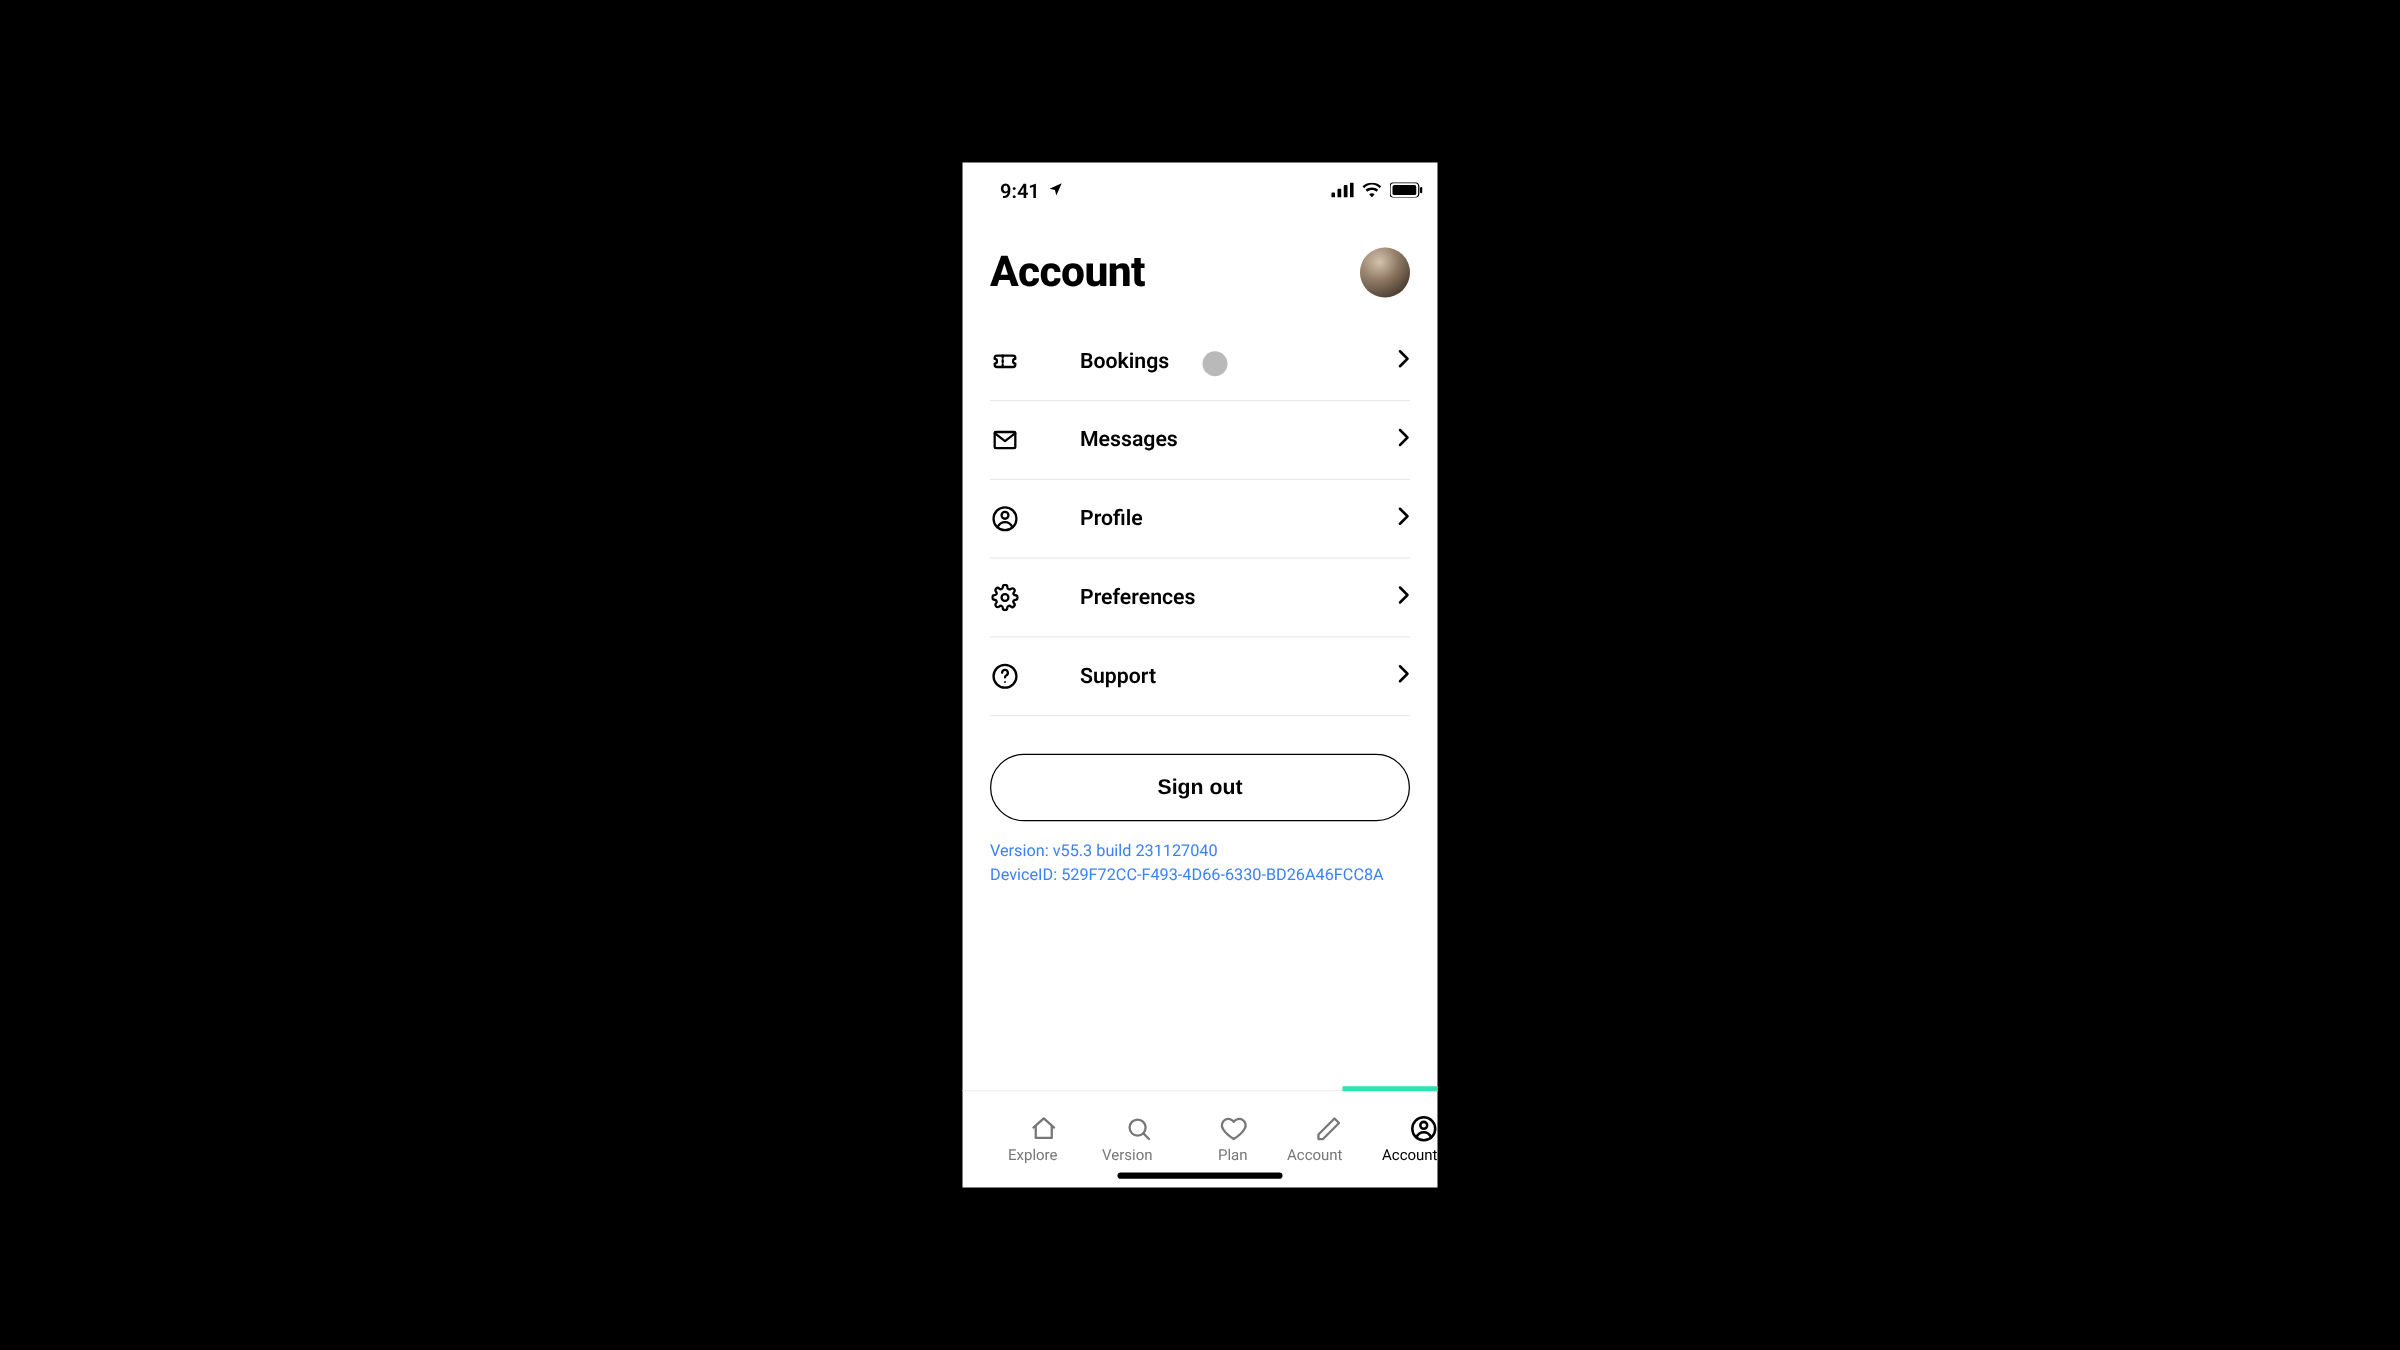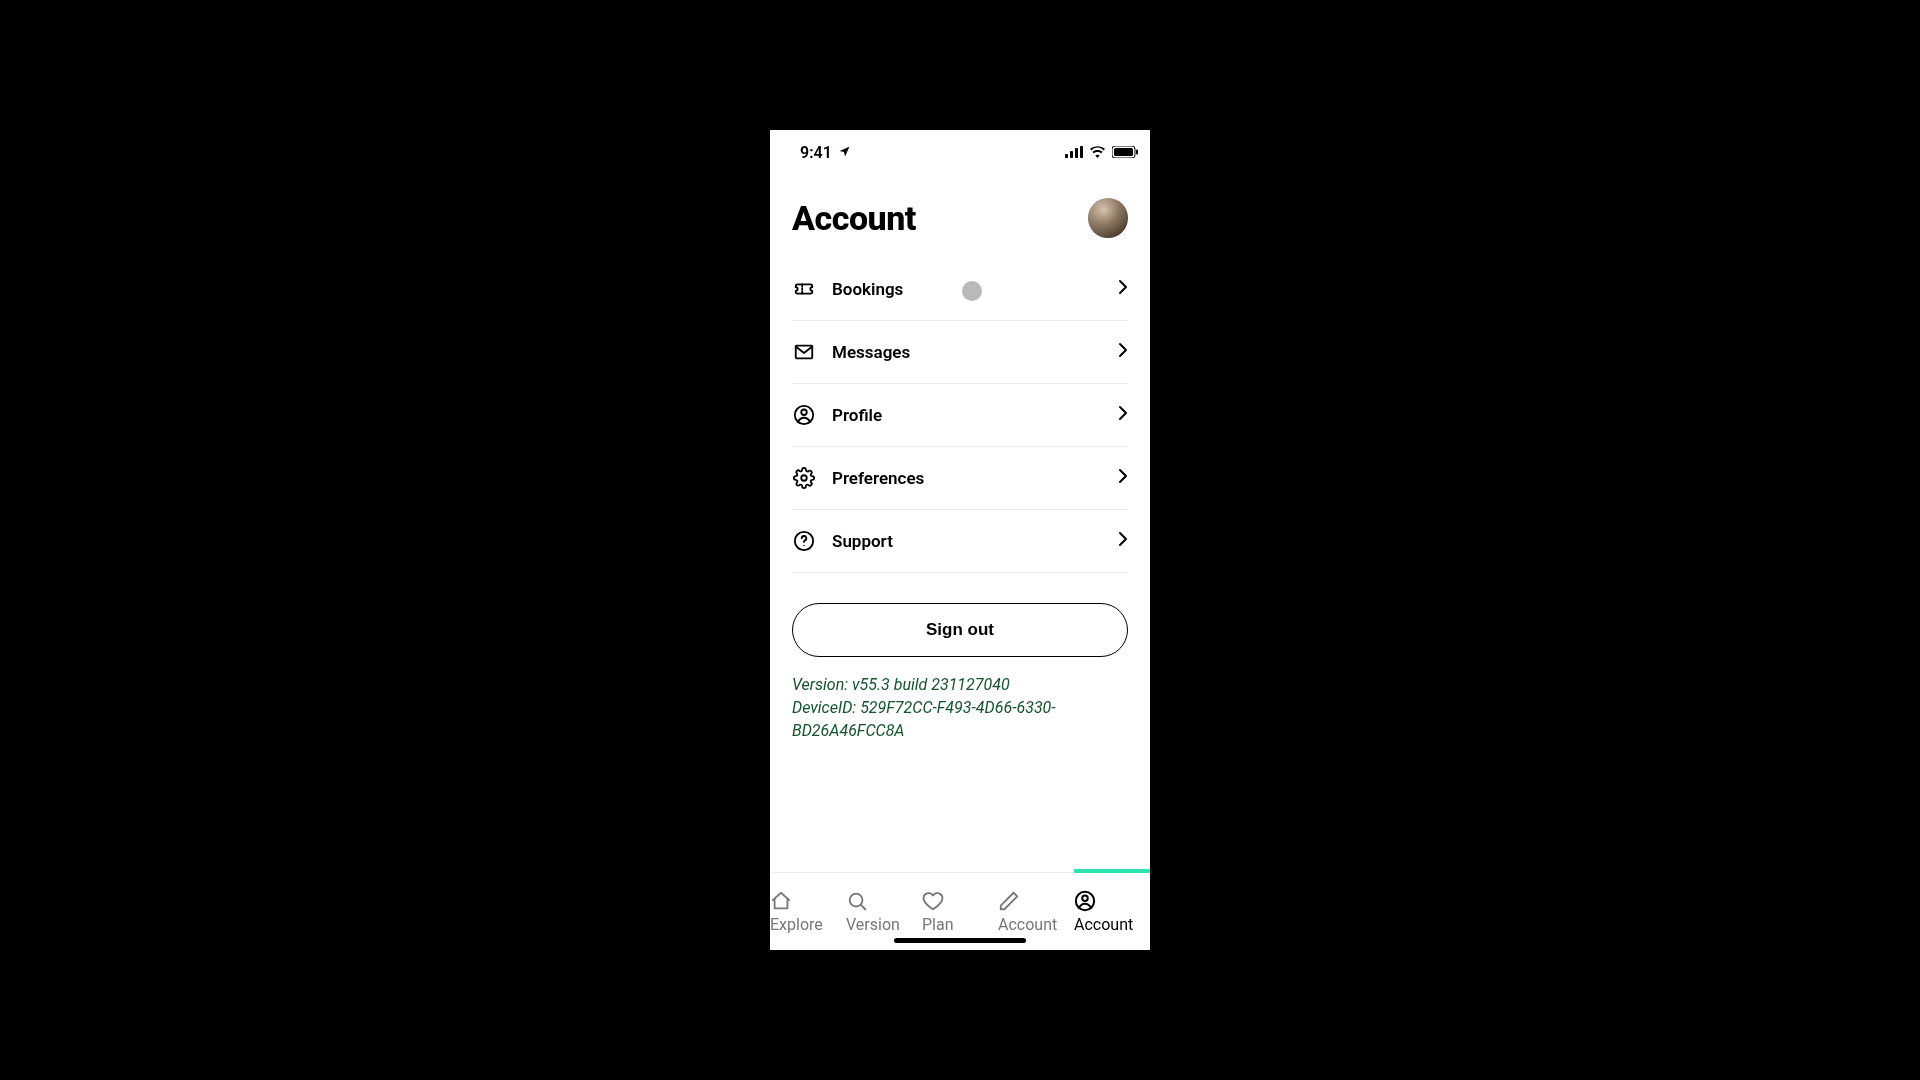--- a/index.html
+++ b/index.html
@@ -62,21 +62,21 @@
     border-bottom: 1px solid #eaeaea;
     cursor: pointer;
     position: relative;
   }
   .menu-icon {
     width: 24px; height: 24px;
     display: flex; align-items: center; justify-content: center;
     margin-right: 16px;
     color: #000;
   }
-  .menu-label { font-size: 17px; font-weight: 600; flex: 1; }
+  .menu-label { font-size: 17px; font-weight: 600; flex: 1; margin-left: 32px; }
   .chevron { color: #222; }
   .touch-dot {
     position: absolute;
     width: 20px; height: 20px; border-radius: 50%;
     background: #b9b9b9;
     left: 170px;
     top: 50%;
     transform: translateY(-40%);
   }
   
@@ -85,38 +85,38 @@
     width: 100%;
     height: 54px;
     border-radius: 30px;
     border: 1.5px solid #000;
     background: #fff;
     font-size: 17px;
     font-weight: 600;
     cursor: pointer;
   }
   
-  .meta { padding: 2px 22px; color: #14532d; font-size: 16px; line-height: 1.45; font-style: italic; }
+  .meta { padding: 2px 22px; color: #3b82f6; font-size: 13px; line-height: 1.45; }
   
   .tabbar {
     margin-top: auto;
     height: 78px;
     border-top: 1px solid #eee;
     display: flex;
     position: relative;
   }
   .tab {
     flex: 1;
     display: flex;
     flex-direction: column;
-    align-items: flex-start;
+    align-items: flex-end;
     justify-content: center;
     gap: 3px;
     color: #777;
-    font-size: 16px;
+    font-size: 12px;
     cursor: pointer;
   }
   .tab.active { color: #000; }
   .tab svg { display: block; }
   .accent-bar {
     position: absolute;
     top: -4px;
     right: 0;
     width: 76px;
     height: 4px;

